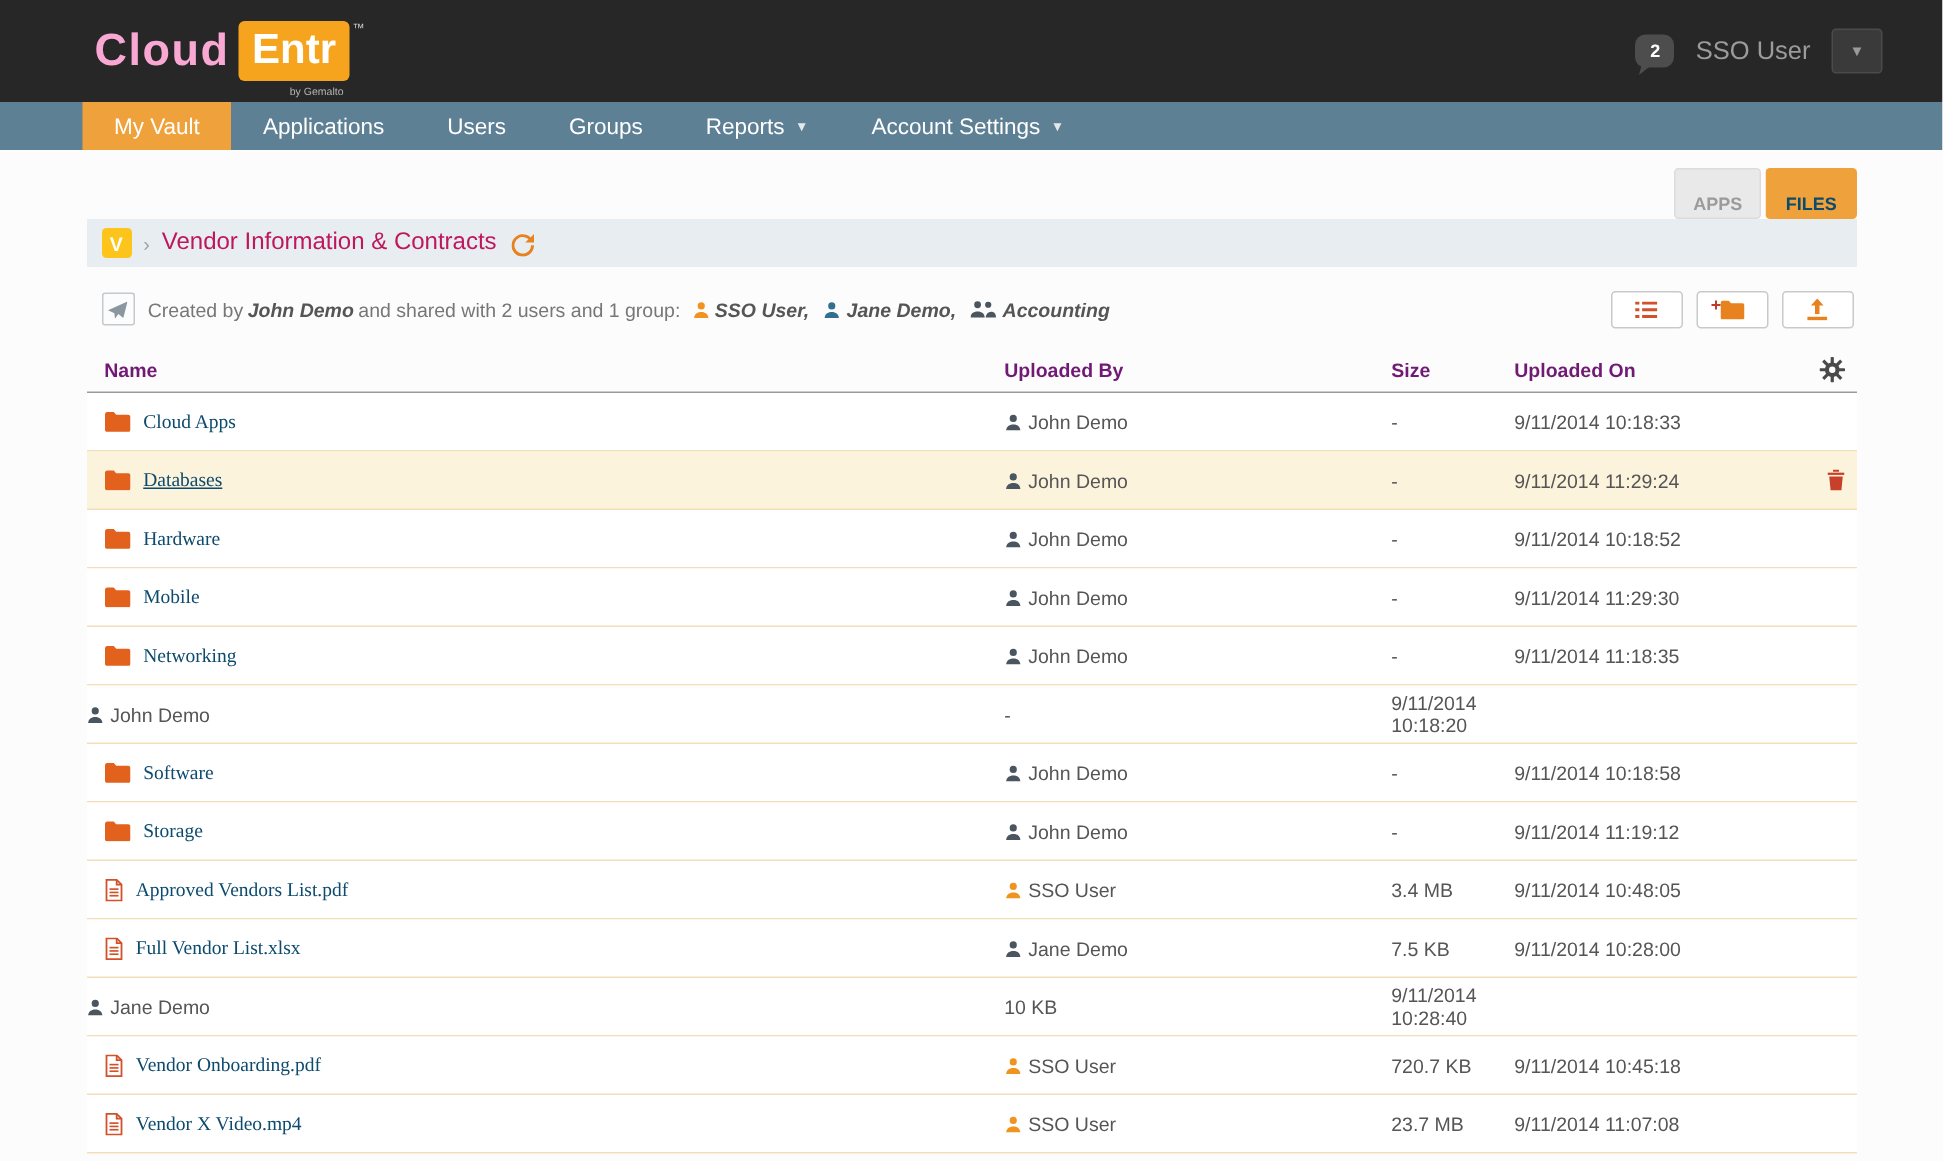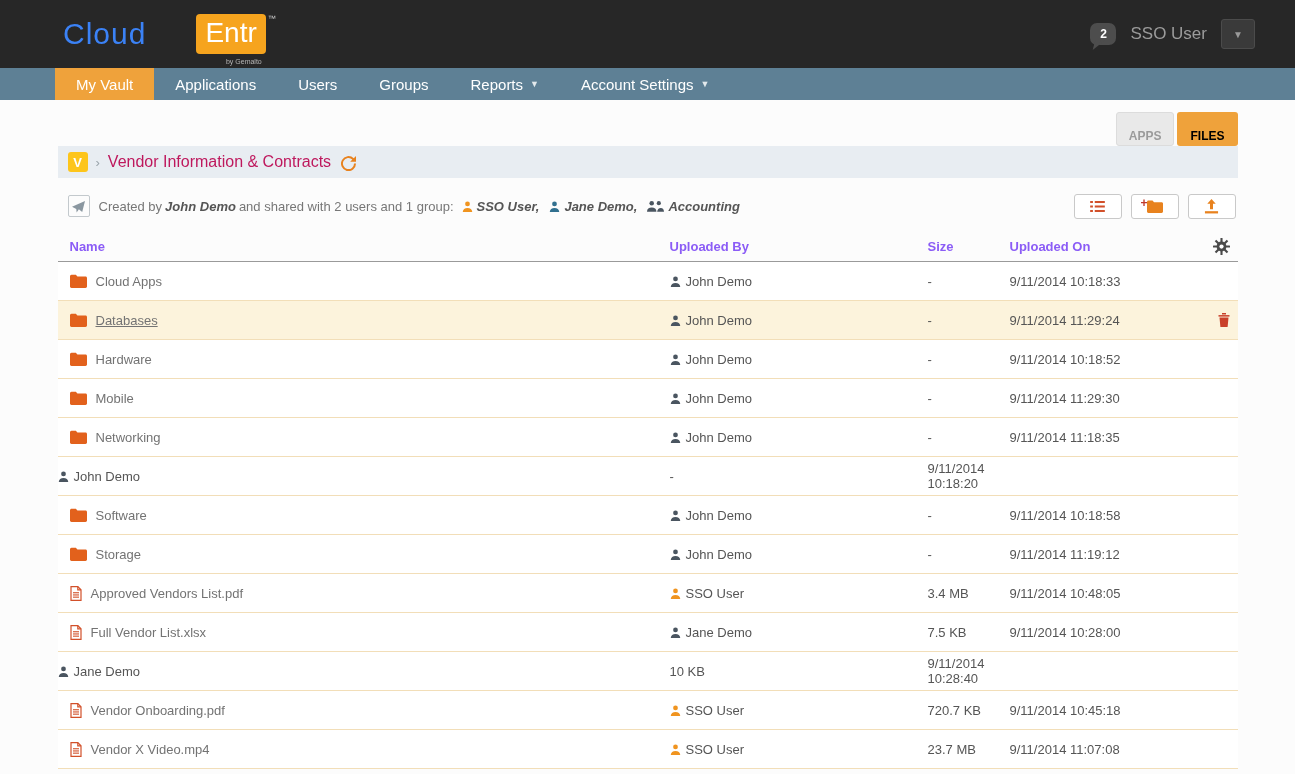--- a/index.html
+++ b/index.html
@@ -2,44 +2,44 @@
 <html><head>
 <meta charset="utf-8">
 <style>
   * { margin:0; padding:0; box-sizing:border-box; }
   html,body { width:1295px; height:774px; overflow:hidden; }
   body { font-family:"Liberation Sans", sans-serif; background:#fcfcfc; color:#555; }
 
   
   .app-header { height:68px; background:#272727; display:flex; align-items:center; justify-content:space-between; padding:0 40px 0 63px; }
   .logo { display:flex; align-items:flex-start; position:relative; cursor:pointer; }
-  .logo-cloud { color:#3b82f6; font-size:30px; font-weight:normal; letter-spacing:1px; line-height:40px; }
+  .logo-cloud { color:#f9a8d4; font-size:30px; font-weight:bold; letter-spacing:1px; line-height:40px; }
   .logo-entr-wrap { position:relative; margin-left:6px; }
-  .logo-entr-box { background:#f6a41e; border-radius:4px; padding:1px 9px 3px; color:#fff; font-size:28px; font-weight:normal; line-height:36px; display:inline-block;margin-left:44px; }
+  .logo-entr-box { background:#f6a41e; border-radius:4px; padding:1px 9px 3px; color:#fff; font-size:28px; font-weight:bold; line-height:36px; display:inline-block; }
   .logo-tm { color:#cfcfcf; font-size:8px; vertical-align:top; margin-left:2px; }
   .logo-byline { position:absolute; right:14px; bottom:-11px; color:#b5b5b5; font-size:7px; white-space:nowrap; }
   .header-right { display:flex; align-items:center; gap:14px; }
   .chat-bubble { position:relative; width:26px; height:22px; background:#4d4d4d; border-radius:7px; color:#fff; font-size:12px; font-weight:bold; display:flex; align-items:center; justify-content:center; cursor:pointer; }
   .chat-bubble::after { content:""; position:absolute; left:4px; bottom:-5px; border:5px solid transparent; border-top-color:#4d4d4d; border-left-color:#4d4d4d; transform:skewX(-15deg); }
   .header-user { color:#9b9b9b; font-size:17px; }
   .user-menu-btn { width:34px; height:30px; background:#3a3a3a; border:1px solid #4b4b4b; border-radius:3px; display:flex; align-items:center; justify-content:center; color:#9a9a9a; font-size:10px; cursor:pointer; }
 
   
   .main-nav { height:32px; background:#5e8095; display:flex; padding-left:55px; }
   .nav-item { display:flex; align-items:center; gap:7px; padding:0 21px; color:#fff; font-size:15px; cursor:pointer; }
   .nav-item .caret { font-size:9px; color:#e3e9ec; }
   .nav-item.active { background:#efa23b; }
 
   
   .content { width:1180px; margin:0 auto; padding-top:12px; }
 
   .toggle-row { display:flex; justify-content:flex-end; gap:3px; height:24px; }
   .toggle-btn { font-size:12px; font-weight:bold; padding:16px 12px; border-radius:3px; border:1px solid transparent; cursor:pointer; }
   .toggle-btn.inactive { background:#e9e9e9; color:#9b9b9b; border-color:#dcdcdc; }
-  .toggle-btn.active { background:#efa23b; color:#000000; }
+  .toggle-btn.active { background:#efa23b; color:#0c4a6e; }
 
   .breadcrumb-bar { margin-top:10px; background:#e8edf2; height:32px; display:flex; align-items:center; gap:8px; padding:0 10px; }
   .vault-badge { width:20px; height:20px; background:#fdc51b; color:#fff; border-radius:3px; font-size:13px; font-weight:bold; display:flex; align-items:center; justify-content:center; }
   .crumb-sep { color:#9aa4ab; font-size:13px; }
   .crumb-title { color:#be185d; font-size:16px; }
   .refresh-btn { display:flex; align-items:center; cursor:pointer; margin-left:2px; margin-top:2px; }
 
   .share-bar { margin-top:10px; height:36px; display:flex; align-items:center; padding:0 2px 0 10px; }
   .share-icon-box { width:22px; height:22px; border:1px solid #c3c9cd; border-radius:2px; display:flex; align-items:center; justify-content:center; margin-right:9px; }
   .share-text { font-size:13px; color:#777; display:flex; align-items:flex-start; gap:3px; white-space:nowrap; }
@@ -48,27 +48,27 @@
   .share-chip { display:flex; align-items:center; gap:4px; font-size:13px; font-style:italic; font-weight:bold; color:#555; }
   .person-orange { color:#f0941f; }
   .person-blue { color:#31708f; }
   .person-dark { color:#4a5560; }
   .share-actions { margin-left:auto; display:flex; gap:9px; }
   .tool-btn { width:48px; height:25px; background:#fff; border:1px solid #c9c9c9; border-radius:3px; display:flex; align-items:center; justify-content:center; cursor:pointer; position:relative; }
   .plus-mark { position:absolute; left:9px; top:1px; color:#c0392b; font-weight:bold; font-size:12px; }
 
   
   .grid { display:grid; grid-template-columns:612px 258px 82px 1fr 44px; align-items:center; }
-  .thead { margin-top:8px; height:30px; border-bottom:1px solid #9a9a9a; font-size:13px; font-weight:bold; color:#8b5cf6; }
+  .thead { margin-top:8px; height:30px; border-bottom:1px solid #9a9a9a; font-size:13px; font-weight:bold; color:#701a75; }
   .thead .hcell-name { padding-left:12px; }
   .thead .hcell-action { display:flex; justify-content:flex-end; padding-right:8px; cursor:pointer; }
   .trow { height:39px; border-bottom:1px solid #f2deb8; background:#fff; font-size:13px; color:#555; }
   .trow.row-highlighted { background:#fcf3dc; }
   .cell-name { padding-left:12px; display:flex; align-items:center; gap:9px; }
-  .item-name { color:#737373; text-decoration:none; }
+  .item-name { color:#0c4a6e; text-decoration:none;font-family:Liberation Serif, serif; }
   .item-name:hover, .row-highlighted .item-name { text-decoration:underline; }
   .cell-by { display:flex; align-items:center; gap:5px; }
   .cell-action { display:flex; justify-content:flex-end; padding-right:8px; }
   .trash-btn { cursor:pointer; display:flex; }
   .icon { display:inline-flex; align-items:center; }
 </style>
 </head>
 <body>
 
 <div class="app-header">

